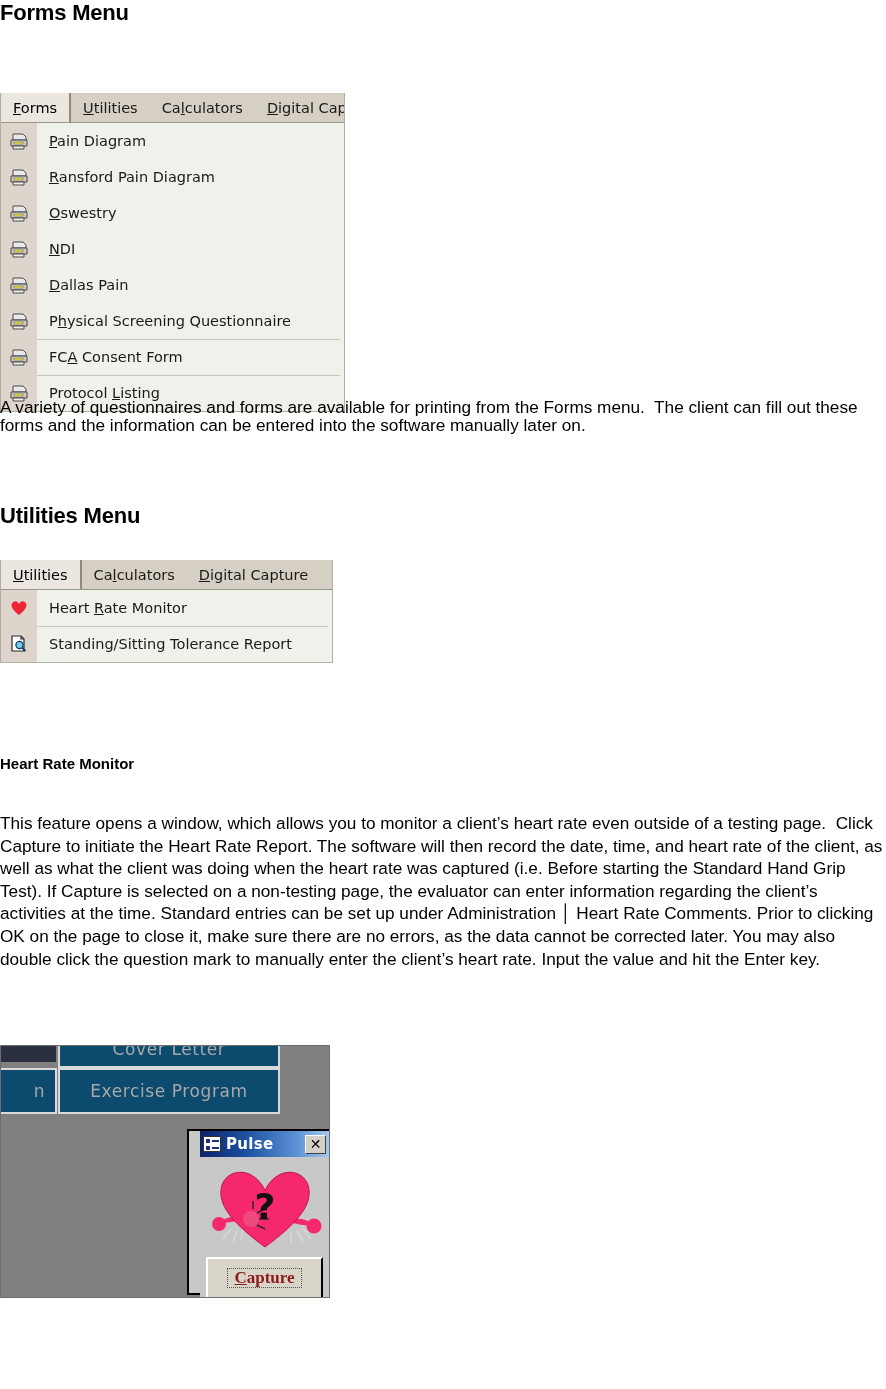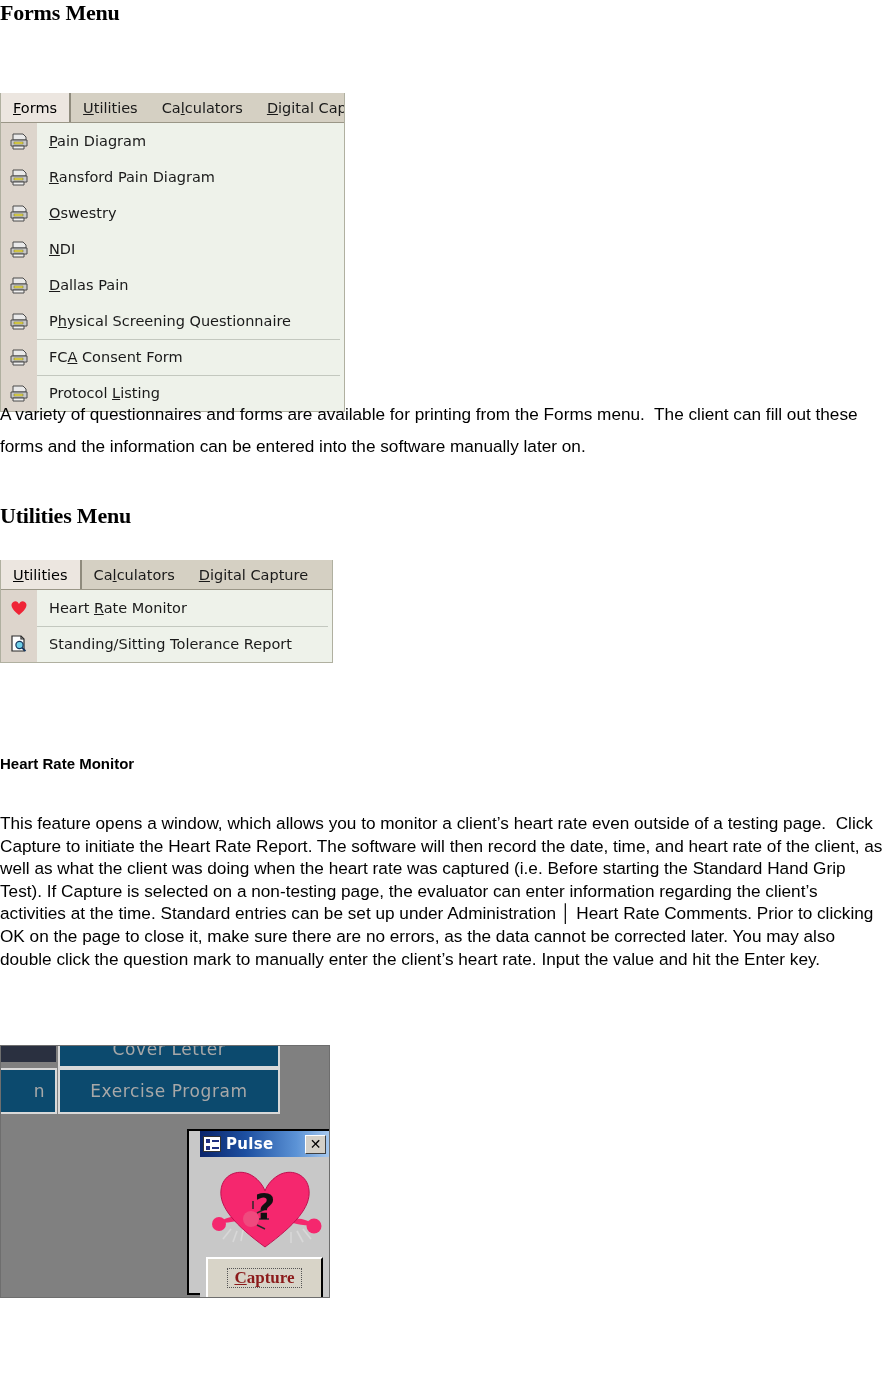--- a/index.html
+++ b/index.html
@@ -19,38 +19,38 @@
   .page {
     position: relative;
     width: 886px;
     height: 1389px;
     padding: 0;
     box-sizing: border-box;
   }
 
   
   h1.section-heading {
-    font-family: Liberation Serif, serif;
+    font-family: Liberation Sans, sans-serif;
     font-size: 22px;
     font-weight: bold;
     margin: 0;
     letter-spacing: -0.2px;
   }
   .sub-heading {
     font-family: "Liberation Sans", sans-serif;
     font-size: 15px;
     font-weight: bold;
     margin: 0;
   }
 
   
   .body-text {
     font-family: "Liberation Sans", sans-serif;
     font-size: 17.2px;
-    line-height: 32px;
+    line-height: 18px;
     margin: 0;
     white-space: pre-wrap;
   }
 
   
   .menu-widget {
     font-family: "DejaVu Sans", sans-serif;
     border: 1px solid #b0b0a0;
     border-top: none;
     background: #eef2ea;

